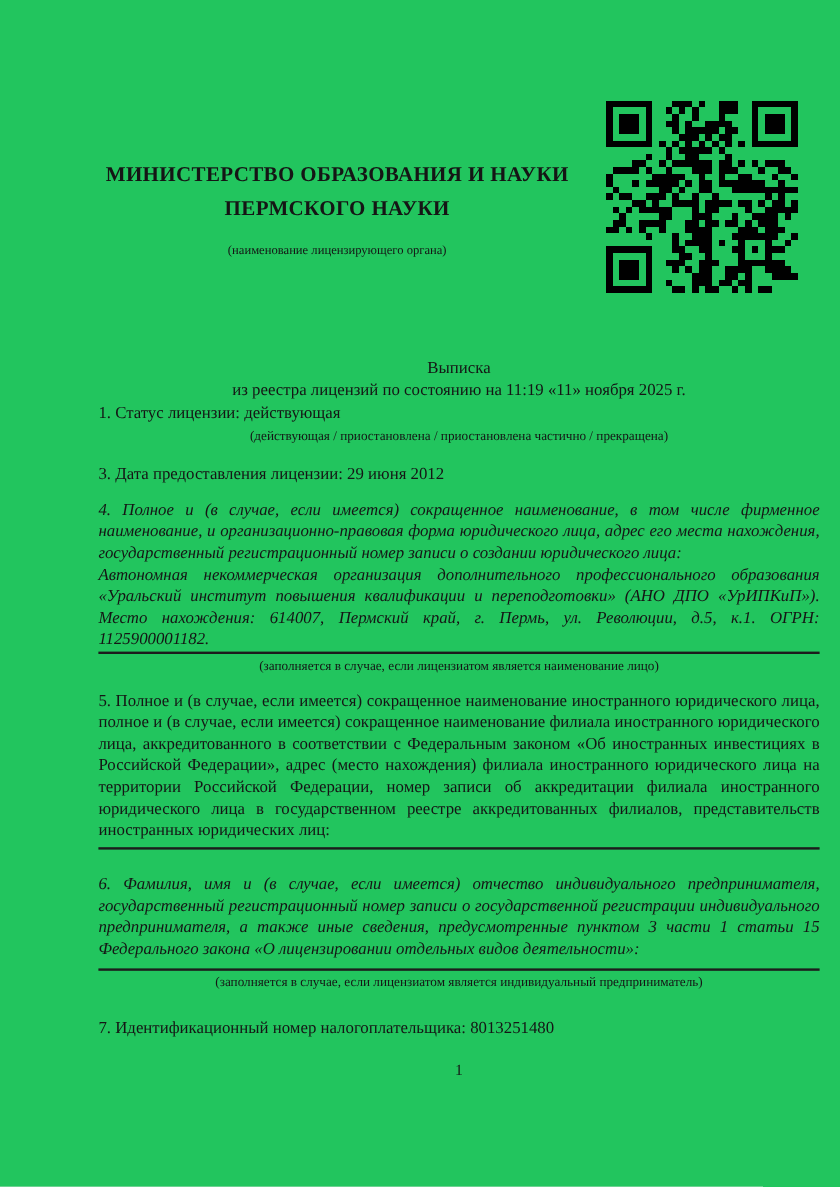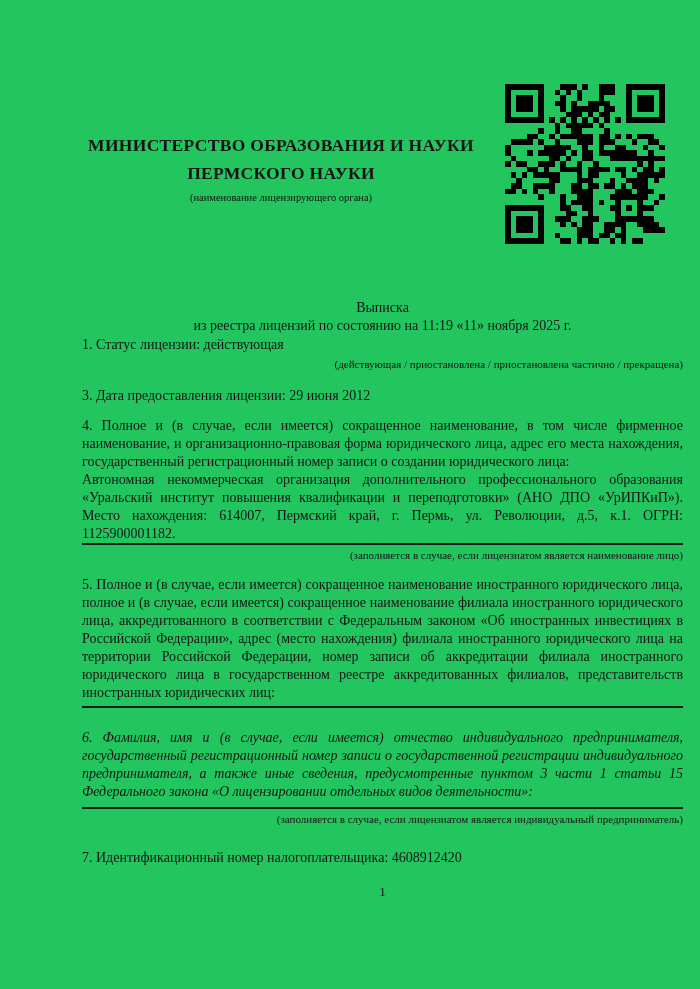--- a/index.html
+++ b/index.html
@@ -22,21 +22,21 @@
   }
   .ministry-name {
     font-weight: bold;
     font-size: 17.5px;
     line-height: 28px;
     letter-spacing: 0.3px;
   }
   .ministry-caption {
     font-size: 10.5px;
     line-height: 14px;
-    margin-top: 4px;
+    margin-top: 16px;
   }
   .qr {
     position: absolute;
     left: 505px;
     top: 83px;
     width: 160px;
     height: 162px;
   }
   .qr svg { display: block; width: 100%; height: 100%; }
   
@@ -57,29 +57,29 @@
     line-height: 19px;
   }
   .para {
     font-size: 14px;
     line-height: 18px;
     text-align: justify;
   }
   .caption {
     font-size: 11px;
     line-height: 15px;
-    text-align: right;
+    text-align: center;
   }
   .ruled { border-bottom: 2px solid #1c1c1c; }
   .blank-field { border-bottom: 2px solid #1c1c1c; }
   .mt-item1   { }
   .mt-cap1    { margin-top: 3px; }
   .mt-item2   { margin-top: 20px; }
   .mt-item3   { margin-top: 14px; }
-  .mt-item4   { margin-top: 12px; }
+  .mt-item4   { margin-top: 12px; font-style: italic; }
   .mt-cap4    { margin-top: 3px; }
   .mt-item5   { margin-top: 13px; }
   .blank5     { height: 6px; }
   .mt-cap5    { margin-top: 3px; }
   .mt-item6   { margin-top: 21px; font-style: italic; }
   .blank6     { height: 8px; }
   .mt-cap6    { margin-top: 3px; }
   .mt-item7   { margin-top: 21px; }
   .page-number {
     margin-top: 16px;
@@ -535,18 +535,18 @@
       <div class="para">5. Полное и (в случае, если имеется) сокращенное наименование иностранного юридического лица, полное и (в случае, если имеется) сокращенное наименование филиала иностранного юридического лица, аккредитованного в соответствии с Федеральным законом «Об иностранных инвестициях в Российской Федерации», адрес (место нахождения) филиала иностранного юридического лица на территории Российской Федерации, номер записи об аккредитации филиала иностранного юридического лица в государственном реестре аккредитованных филиалов, представительств иностранных юридических лиц:</div>
       <div class="blank-field blank5"></div>
     </div>
 
     <div class="mt-item6">
       <div class="para">6. Фамилия, имя и (в случае, если имеется) отчество индивидуального предпринимателя, государственный регистрационный номер записи о государственной регистрации индивидуального предпринимателя, а также иные сведения, предусмотренные пунктом 3 части 1 статьи 15 Федерального закона «О лицензировании отдельных видов деятельности»:</div>
       <div class="blank-field blank6"></div>
     </div>
     <div class="caption mt-cap6">(заполняется в случае, если лицензиатом является индивидуальный предприниматель)</div>
 
-    <div class="item mt-item7">7. Идентификационный номер налогоплательщика: 4608912420</div>
+    <div class="item mt-item7">7. Идентификационный номер налогоплательщика: 8013251480</div>
 
     <div class="page-number">1</div>
 
   </div>
 </div>
 
 </body></html>

